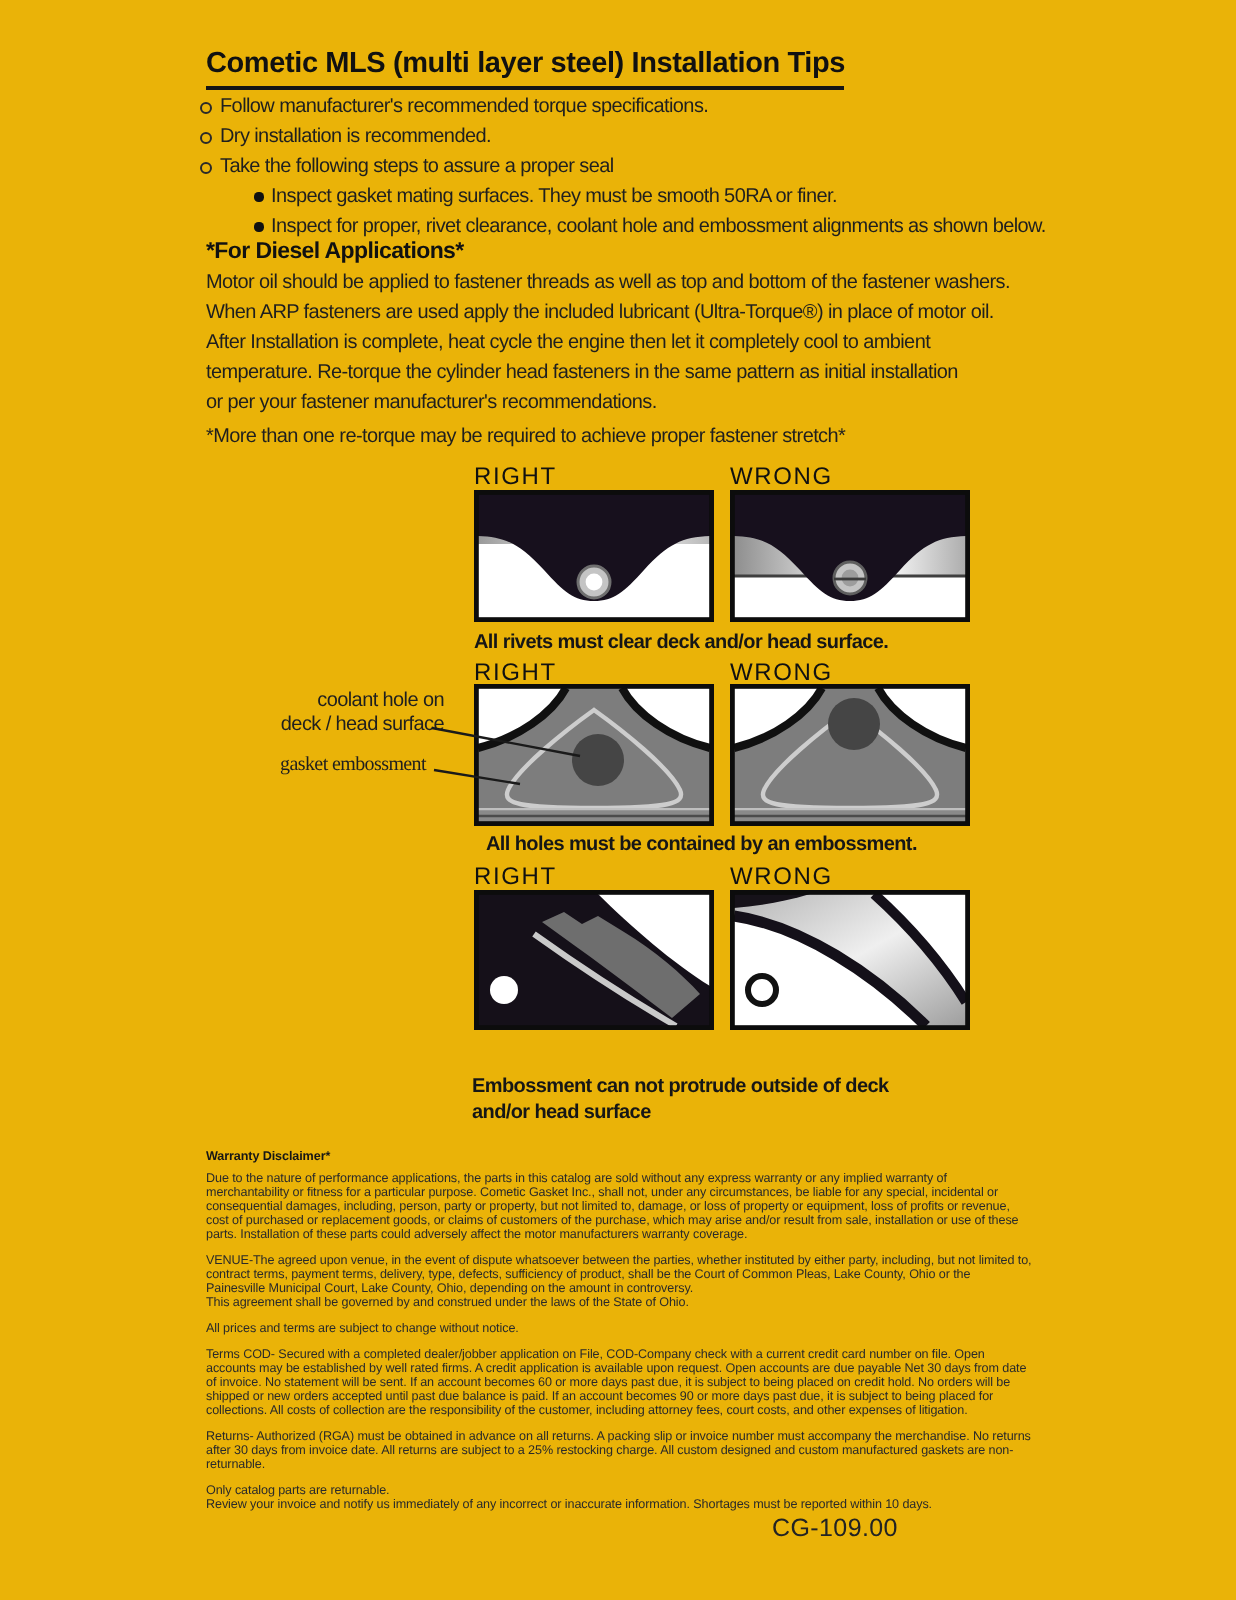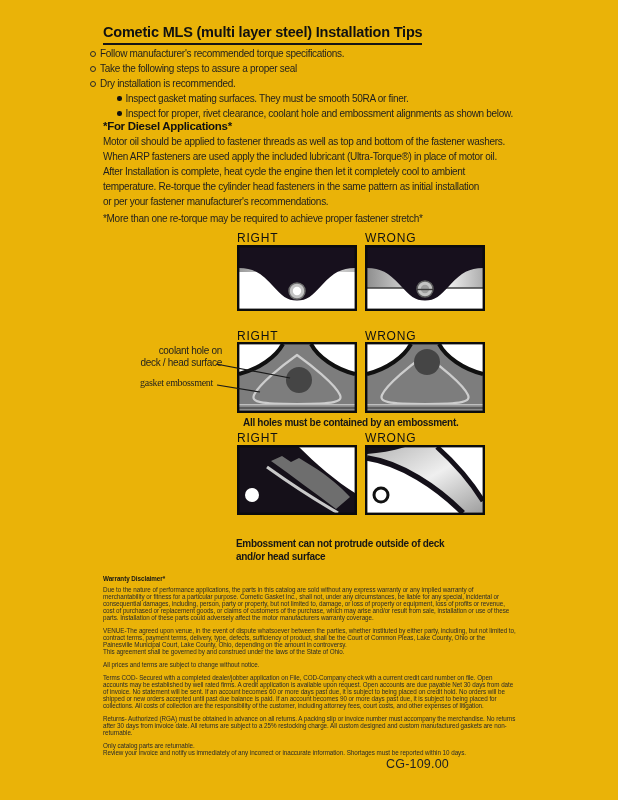--- a/index.html
+++ b/index.html
@@ -28,32 +28,32 @@
   svg{display:block;}
   .overlay{pointer-events:none;}
 </style>
 </head>
 <body>
 
 <div class="page">
 
   <div class="abs title" style="left:103px;top:24px;">Cometic MLS (multi layer steel) Installation Tips</div>
 
-  <div class="abs" style="left:90px;top:46px;">
+  <div class="abs" style="left:100px;top:46px;">
     <div class="b-line">
       <span class="circle-marker"></span>
       <span>Follow manufacturer's recommended torque specifications.</span>
     </div>
     <div class="b-line">
       <span class="circle-marker"></span>
-      <span>Take the following steps to assure a proper seal</span>
+      <span>Dry installation is recommended.</span>
     </div>
     <div class="b-line">
       <span class="circle-marker"></span>
-      <span>Dry installation is recommended.</span>
+      <span>Take the following steps to assure a proper seal</span>
     </div>
     <div class="b-line sub">
       <span class="dot-marker"></span>
       <span>Inspect gasket mating surfaces.  They must be smooth 50RA or finer.</span>
     </div>
     <div class="b-line sub">
       <span class="dot-marker"></span>
       <span>Inspect for proper, rivet clearance, coolant hole and embossment alignments as shown below.</span>
     </div>
   </div>
@@ -98,20 +98,21 @@
     <rect x="0" y="0" width="120" height="66" fill="#ffffff"></rect>
     <rect x="2" y="20" width="116" height="23" fill="url(#g-r1b)"></rect>
     <line x1="2" y1="43" x2="118" y2="43" stroke="#3f3f3f" stroke-width="1.4"></line>
     <path d="M2,2 H118 V23 C104,23.5 97,27 85,40 C75,51 70,55.5 60,55.5 C50,55.5 45,51 35,40 C23,27 16,23.5 2,23 Z" fill="#17101d"></path>
     <circle cx="60" cy="44" r="8" fill="#c4c4c4" stroke="#5f5f5f" stroke-width="1.5"></circle>
     <circle cx="60" cy="44" r="4.2" fill="#9d9d9d"></circle>
     <line x1="52" y1="44.5" x2="68" y2="44.5" stroke="#3c3c3c" stroke-width="1.4"></line>
     <rect x="1.2" y="1.2" width="117.6" height="63.6" fill="none" stroke="#0c0c0c" stroke-width="2.4"></rect>
   </svg>
 
+  <div class="abs caption" style="left:237px;top:315px;">All rivets must clear deck and/or head surface.</div>
 
   <div class="abs diag-header" style="left:237px;top:329px;">RIGHT</div>
   <div class="abs diag-header" style="left:365px;top:329px;">WRONG</div>
 
   <div class="abs ptr-label" style="left:112px;top:345px;">coolant hole on
 deck / head surface</div>
   <div class="abs ptr-label" style="left:103px;top:377px;font-family:Liberation Serif, serif;">gasket embossment</div>
 
   <svg class="abs" style="left:237px;top:342px;" width="120" height="71" viewBox="0 0 120 71">
     <rect x="0" y="0" width="120" height="71" fill="#7d7d7d"></rect>

